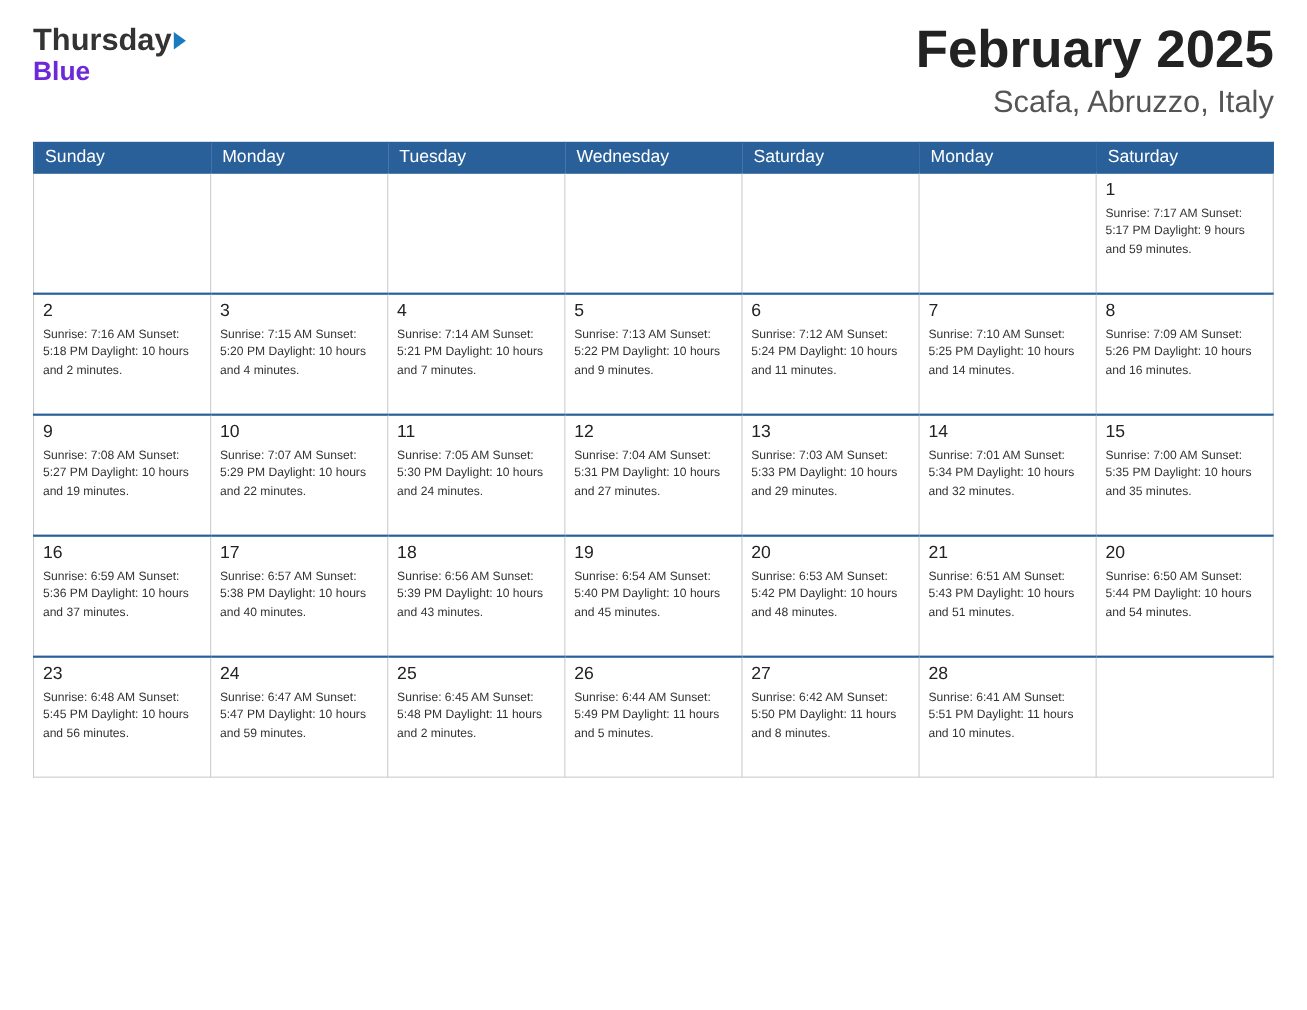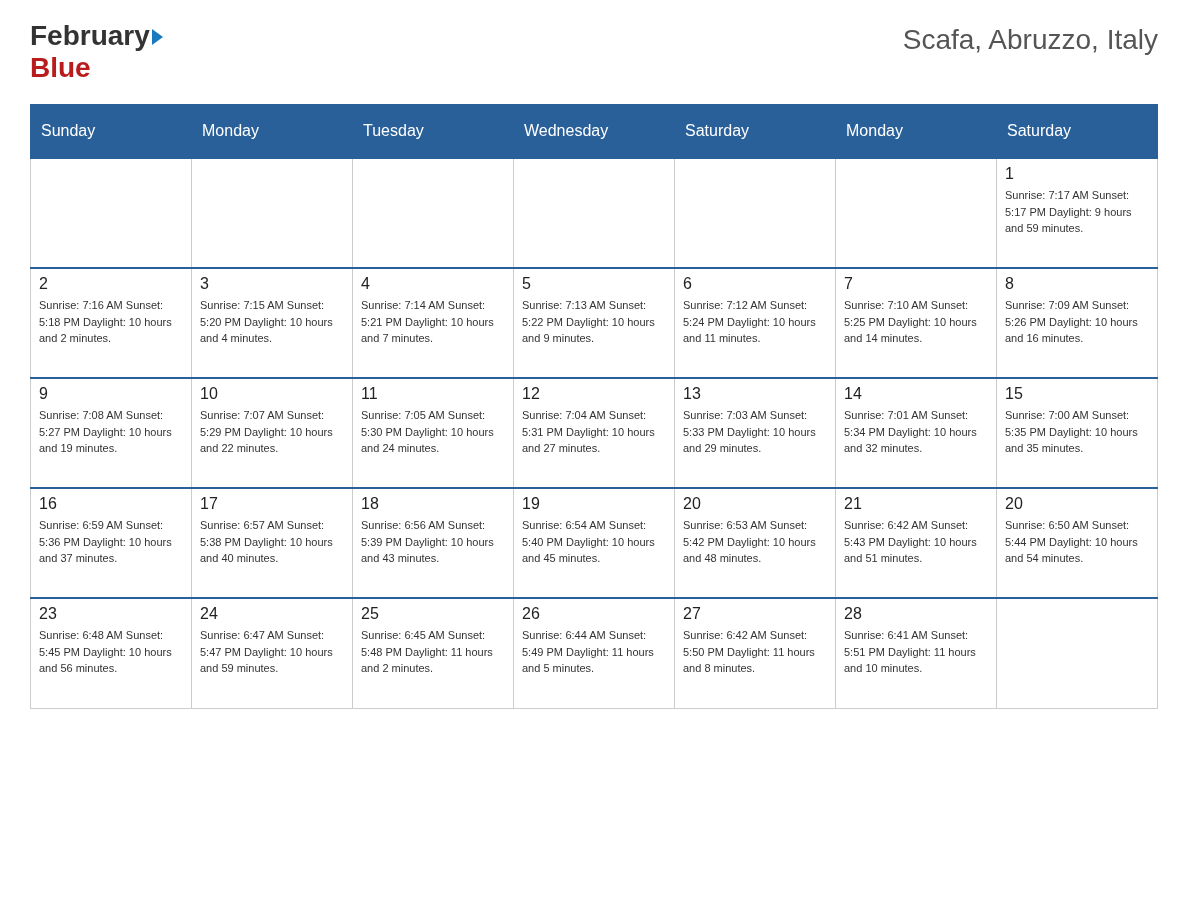--- a/index.html
+++ b/index.html
@@ -37,21 +37,21 @@
       margin-top: 4px;
     }
     .calendar {
       width: 100%;
       border-collapse: collapse;
     }
     .calendar th {
       background-color: #2a6099;
       color: #fff;
       text-align: left;
-      padding: 17px 10px;
+      padding: 4px 10px;
       font-size: 16px;
       font-weight: normal;
       border: 1px solid #2a6099;
     }
     .calendar td {
       vertical-align: top;
       padding: 6px 8px;
       border: 1px solid #ccc;
       width: calc(100% / 7);
       min-height: 110px;
@@ -98,38 +98,39 @@
       width: 0;
       height: 0;
       border-left: 11px solid #1a7abf;
       border-top: 8px solid transparent;
       border-bottom: 8px solid transparent;
       display: inline-block;
       margin-left: 2px;
       margin-bottom: -2px;
     }
     .blue-text {
-      font-size: 28px;
+      font-size: 24px;
       font-weight: bold;
-      color: #b91c1c;
+      color: #6d28d9;
       text-align: right;
     }
   </style>
 </head>
 <body>
 
 <div class="header">
   <div class="logo">
     <div class="logo-line1">
-      <span class="general-text">February</span>
+      <span class="general-text">Thursday</span>
       <span class="blue-arrow"></span>
     </div>
     <span class="blue-text">Blue</span>
   </div>
   <div class="title-area">
+    <h1>February 2025</h1>
     <h2>Scafa, Abruzzo, Italy</h2>
   </div>
 </div>
 
 <table class="calendar">
   <thead>
     <tr>
     <th>Sunday</th>
         <th>Monday</th>
         <th>Tuesday</th>
@@ -268,21 +269,21 @@
 Daylight: 10 hours and 45 minutes.</div>
         </td>
         <td>
           <span class="day-number">20</span>
           <div class="day-info">Sunrise: 6:53 AM
 Sunset: 5:42 PM
 Daylight: 10 hours and 48 minutes.</div>
         </td>
         <td>
           <span class="day-number">21</span>
-          <div class="day-info">Sunrise: 6:42 AM
+          <div class="day-info">Sunrise: 6:51 AM
 Sunset: 5:43 PM
 Daylight: 10 hours and 51 minutes.</div>
         </td>
         <td>
           <span class="day-number">20</span>
           <div class="day-info">Sunrise: 6:50 AM
 Sunset: 5:44 PM
 Daylight: 10 hours and 54 minutes.</div>
         </td>
       </tr>

